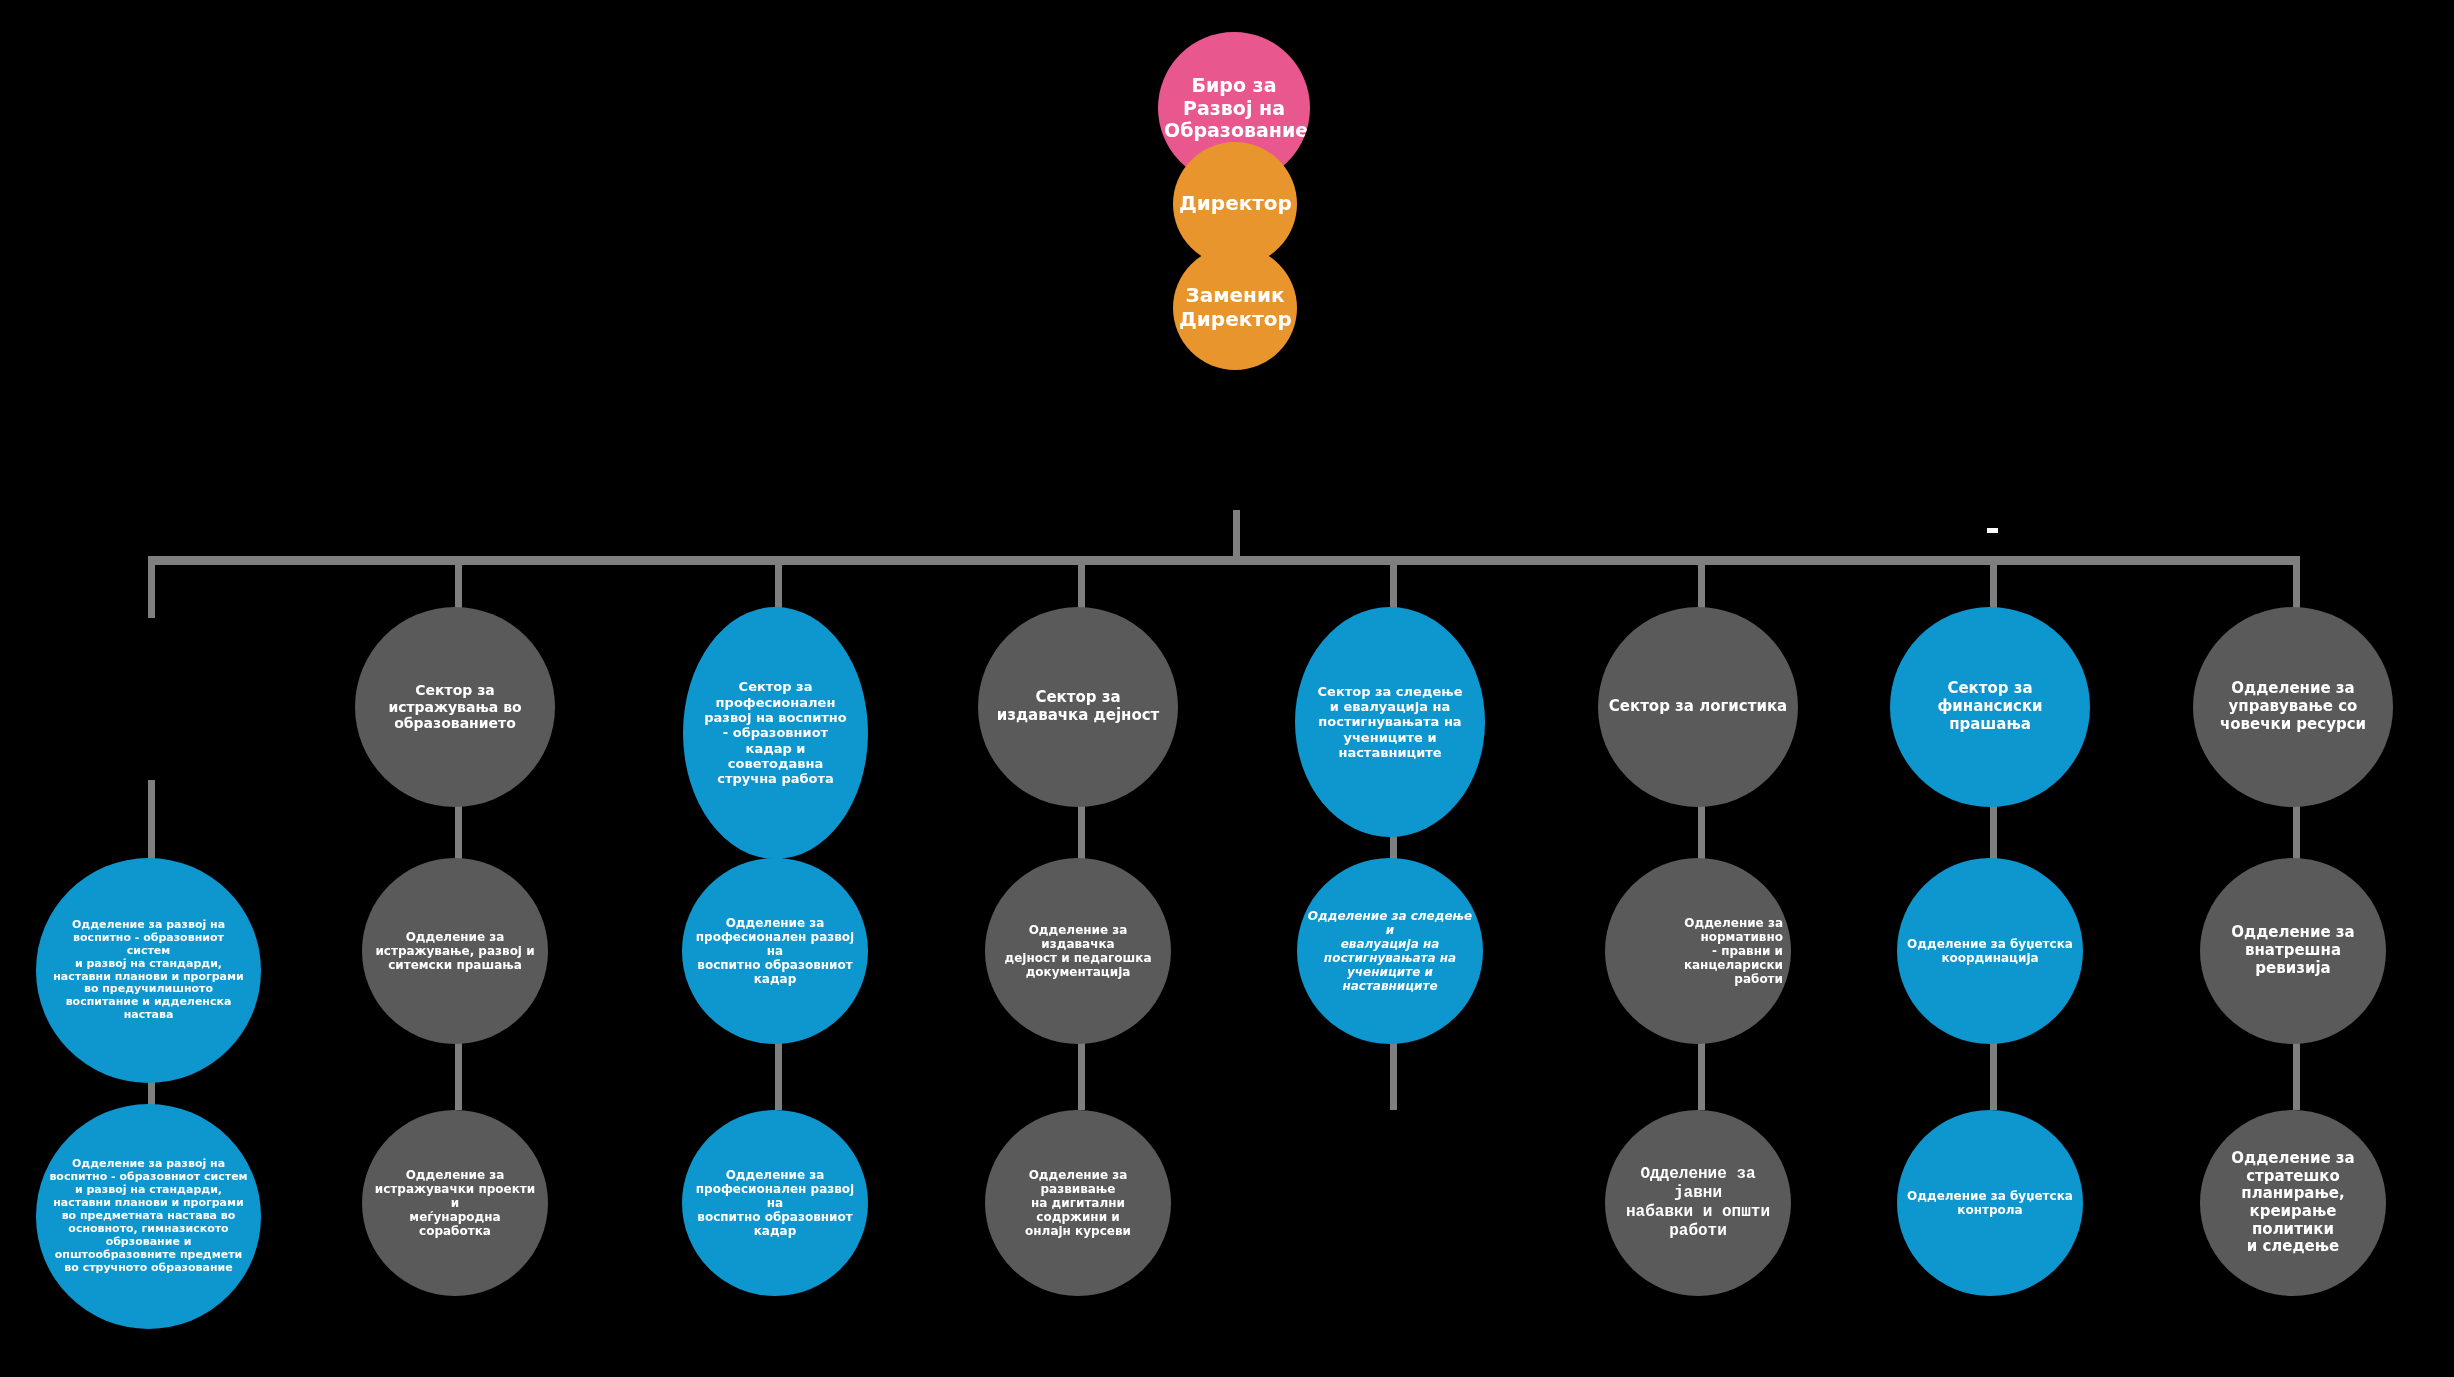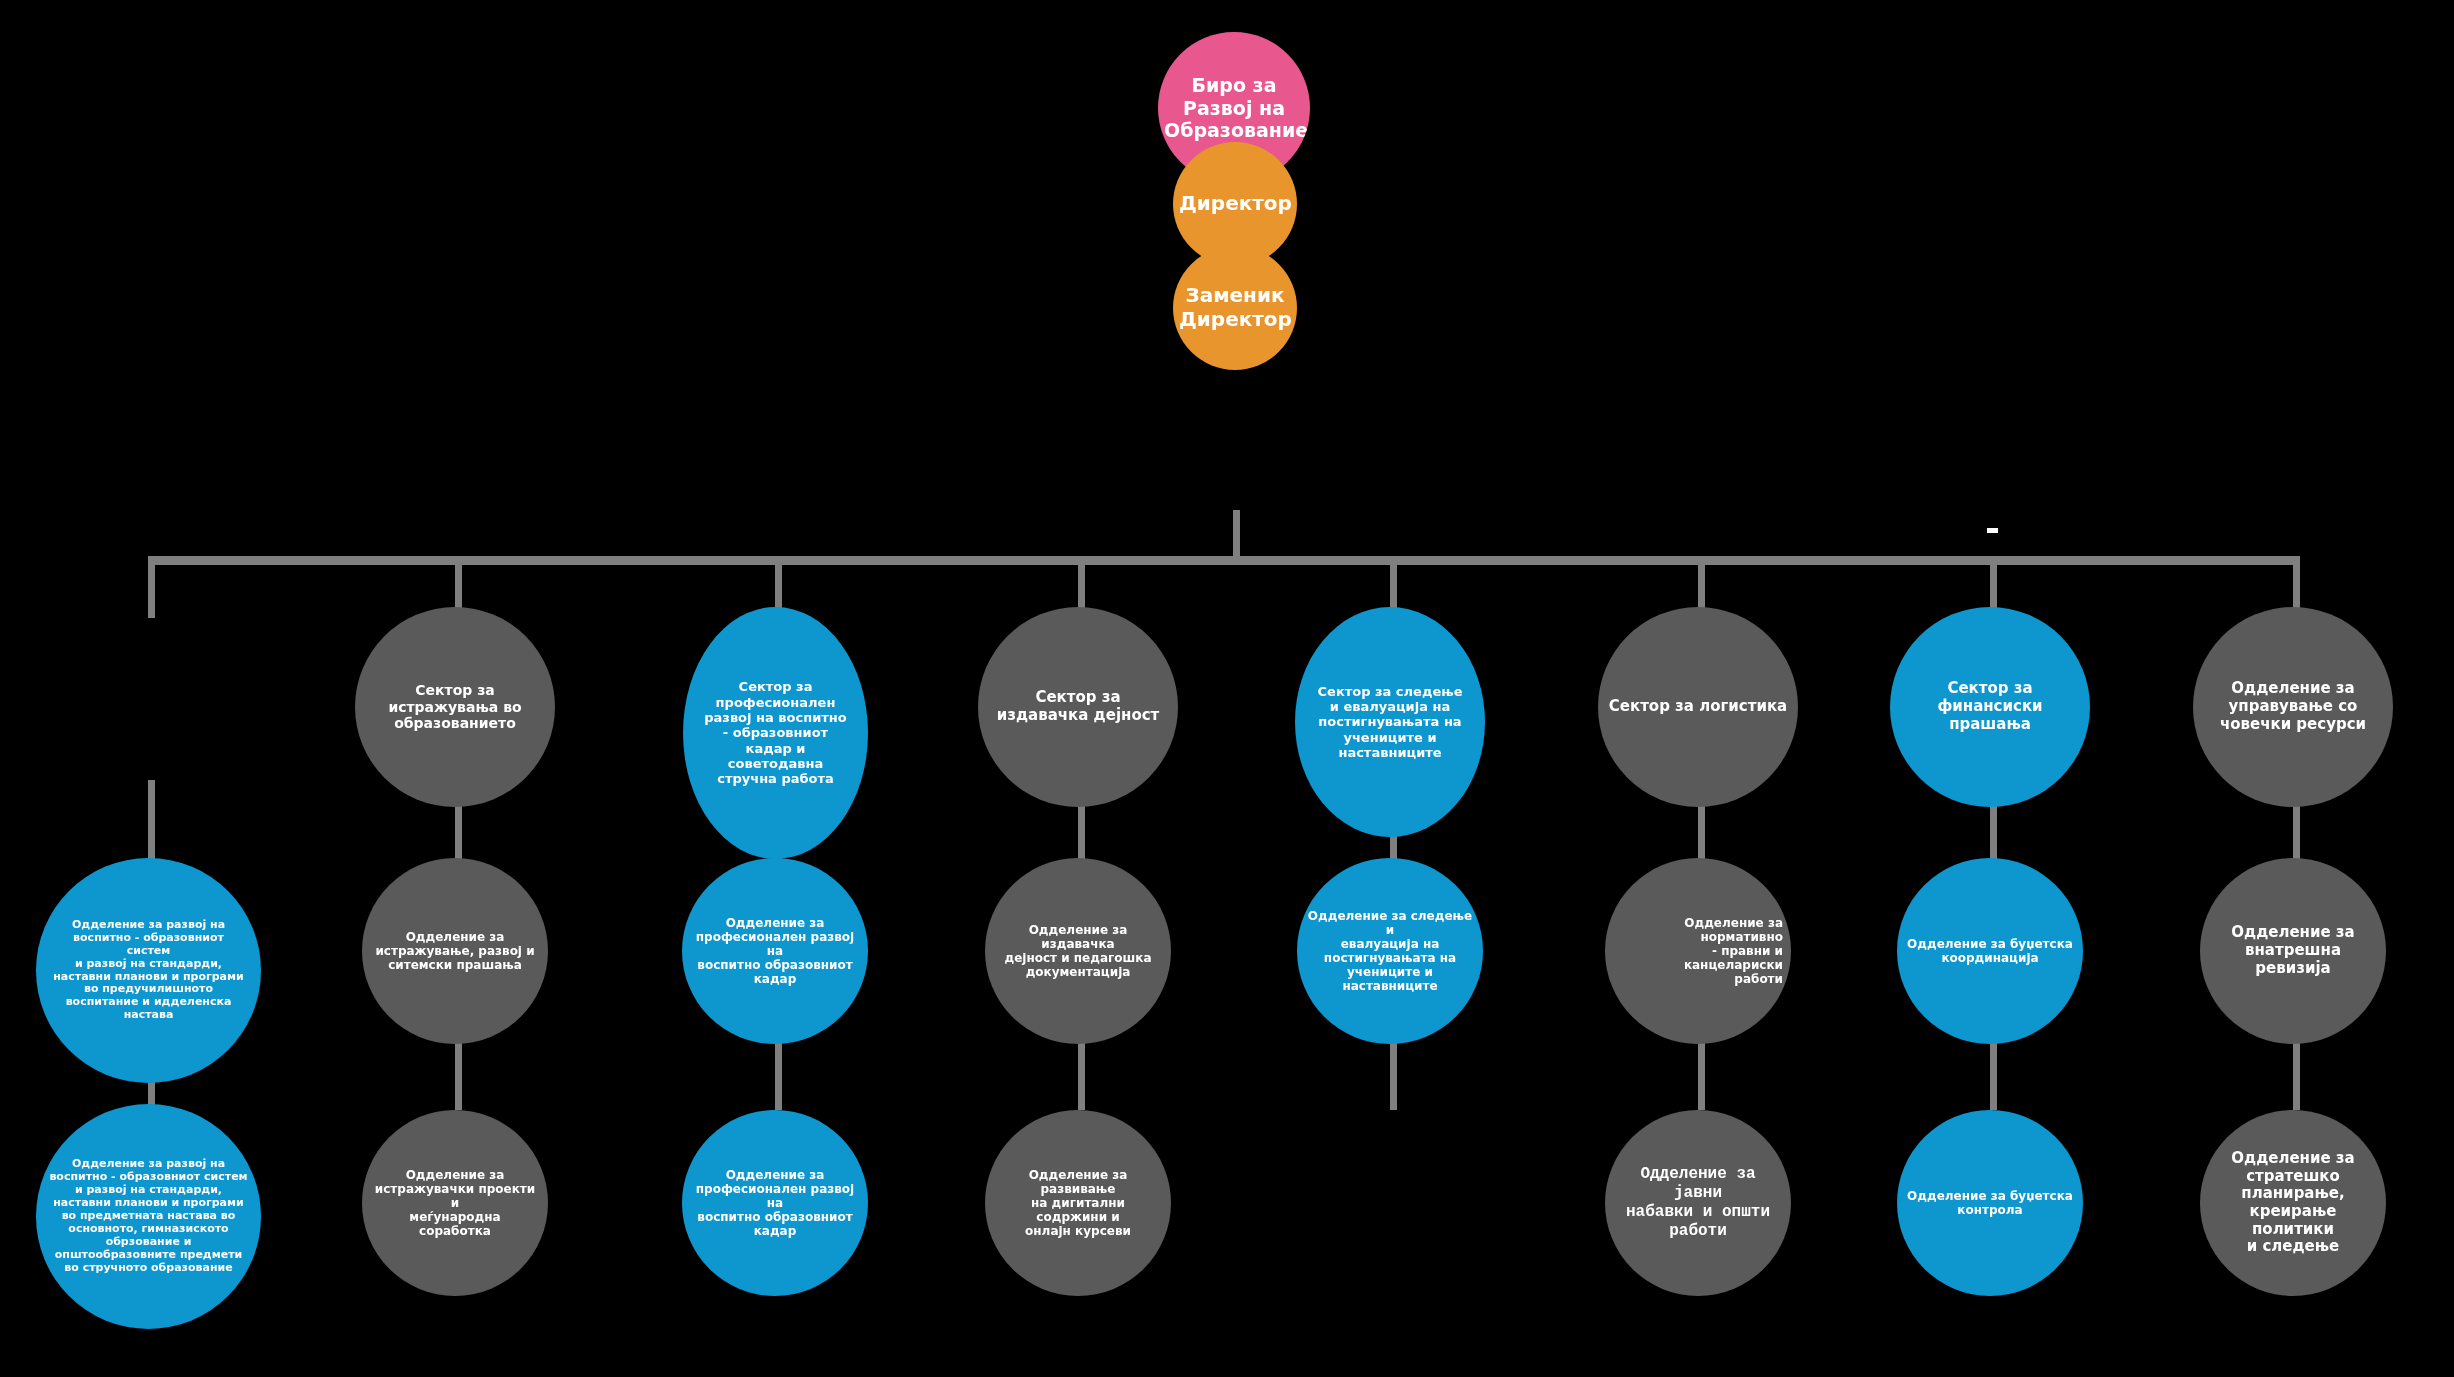--- a/index.html
+++ b/index.html
@@ -182,21 +182,21 @@
 воспитно образовниот
 кадар</span>
   </div>
 
   <div class="node c-gray" style="left:985px; top:858px; width:186px; height:186px; font-size:12px; padding:6px 10px;">
     <span class="label">Одделение за издавачка
 дејност и педагошка
 документација</span>
   </div>
 
-  <div class="node c-blue" style="left:1297px; top:858px; width:186px; height:186px; font-size:12px; padding:6px 10px;">
+  <div class="node c-blue" style="left:1297px; top:858px; width:186px; height:186px; font-size:12px; padding:6px 10px;font-style:italic;">
     <span class="label">Одделение за следење и
 евалуација на
 постигнувањата на
 учениците и
 наставниците</span>
   </div>
 
   <div class="node c-gray" style="left:1605px; top:858px; width:186px; height:186px; font-size:12px; padding:6px 8px;text-align:right;">
     <span class="label">Одделение за нормативно
 - правни и канцелариски

